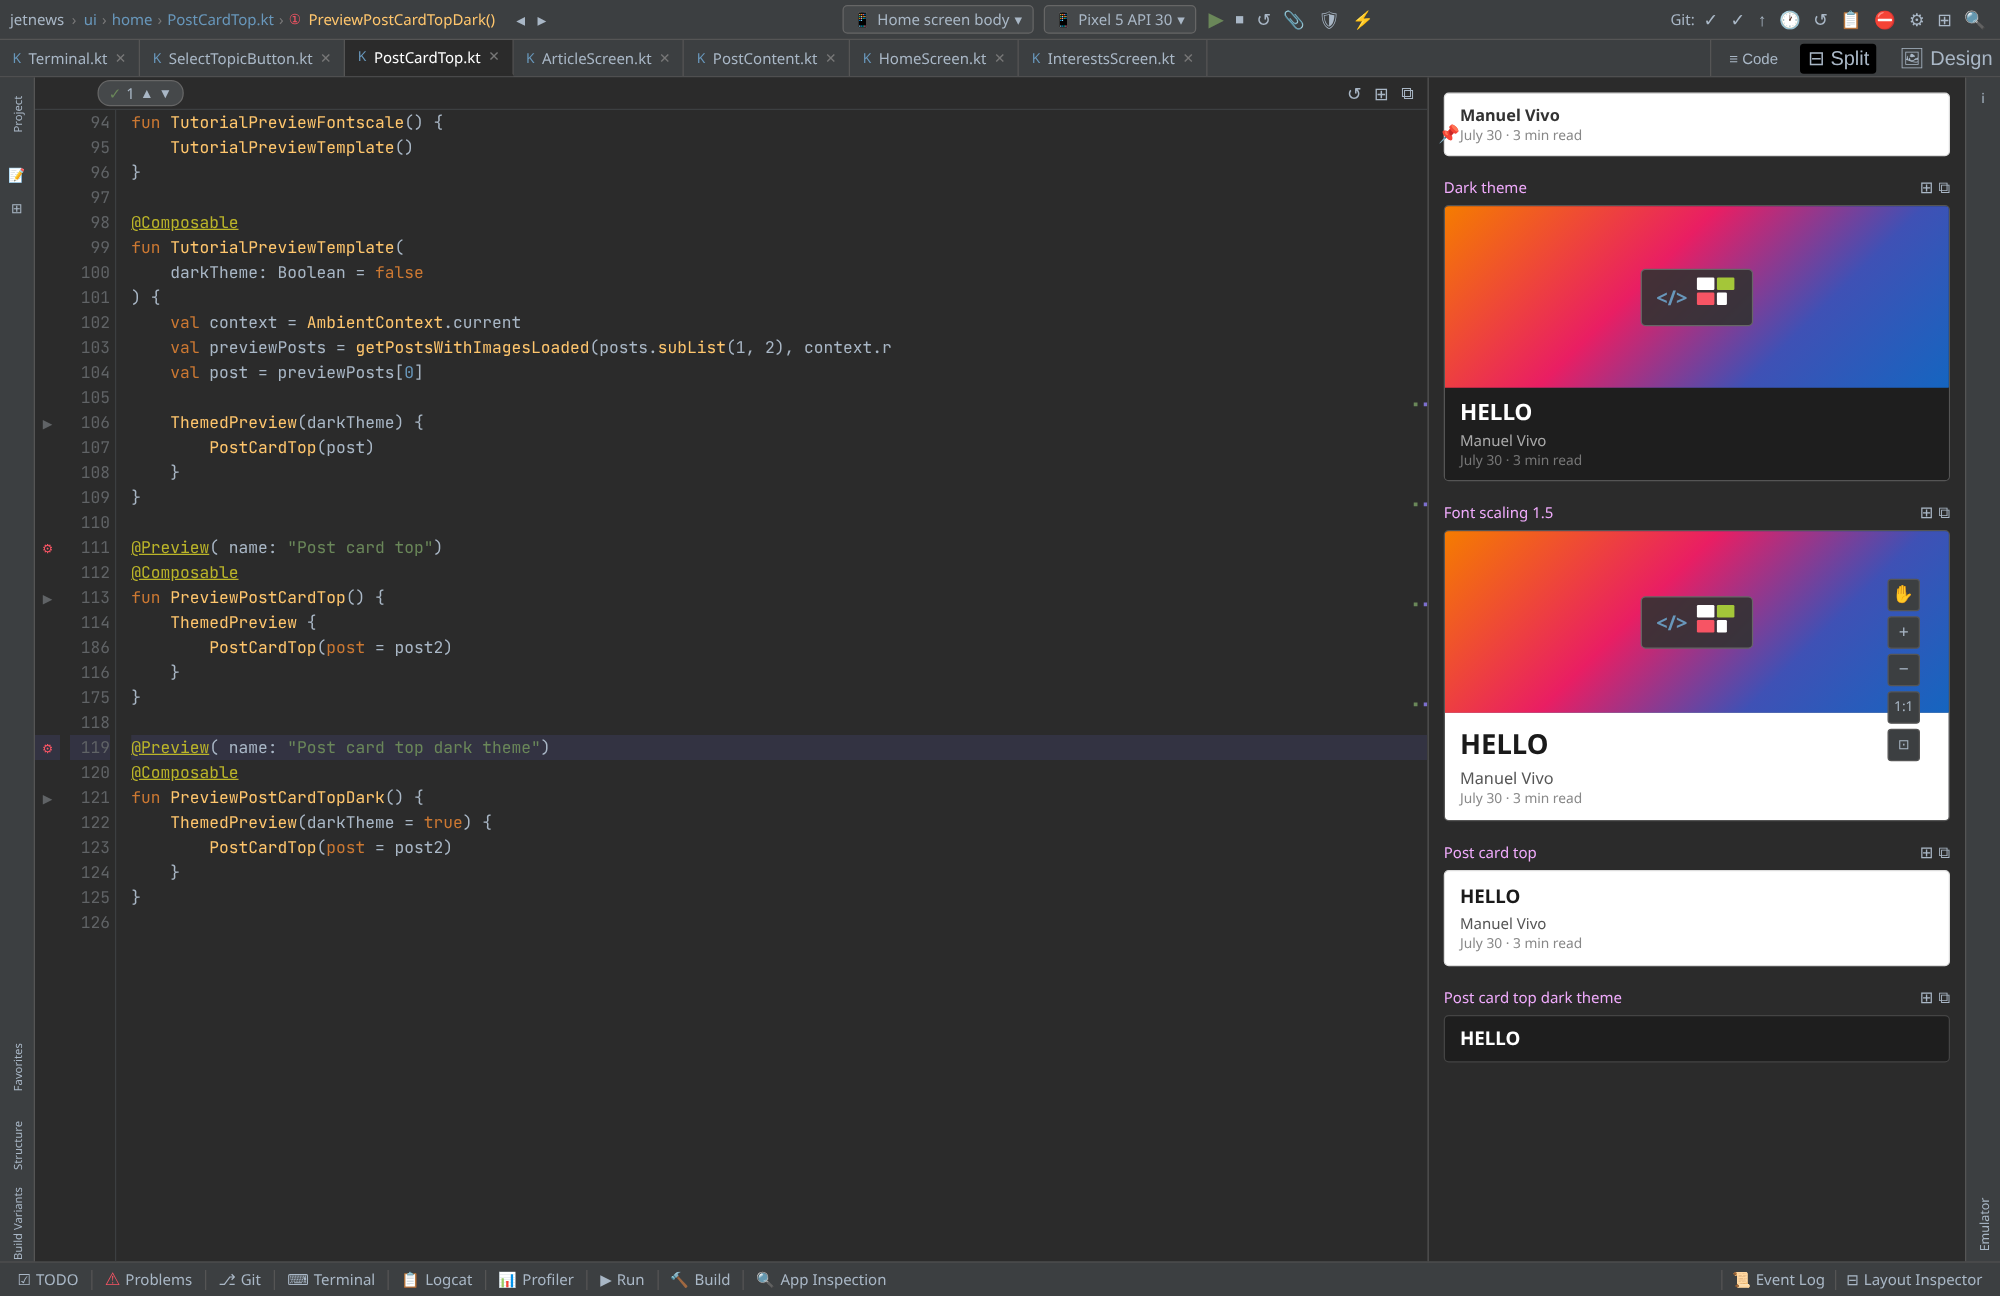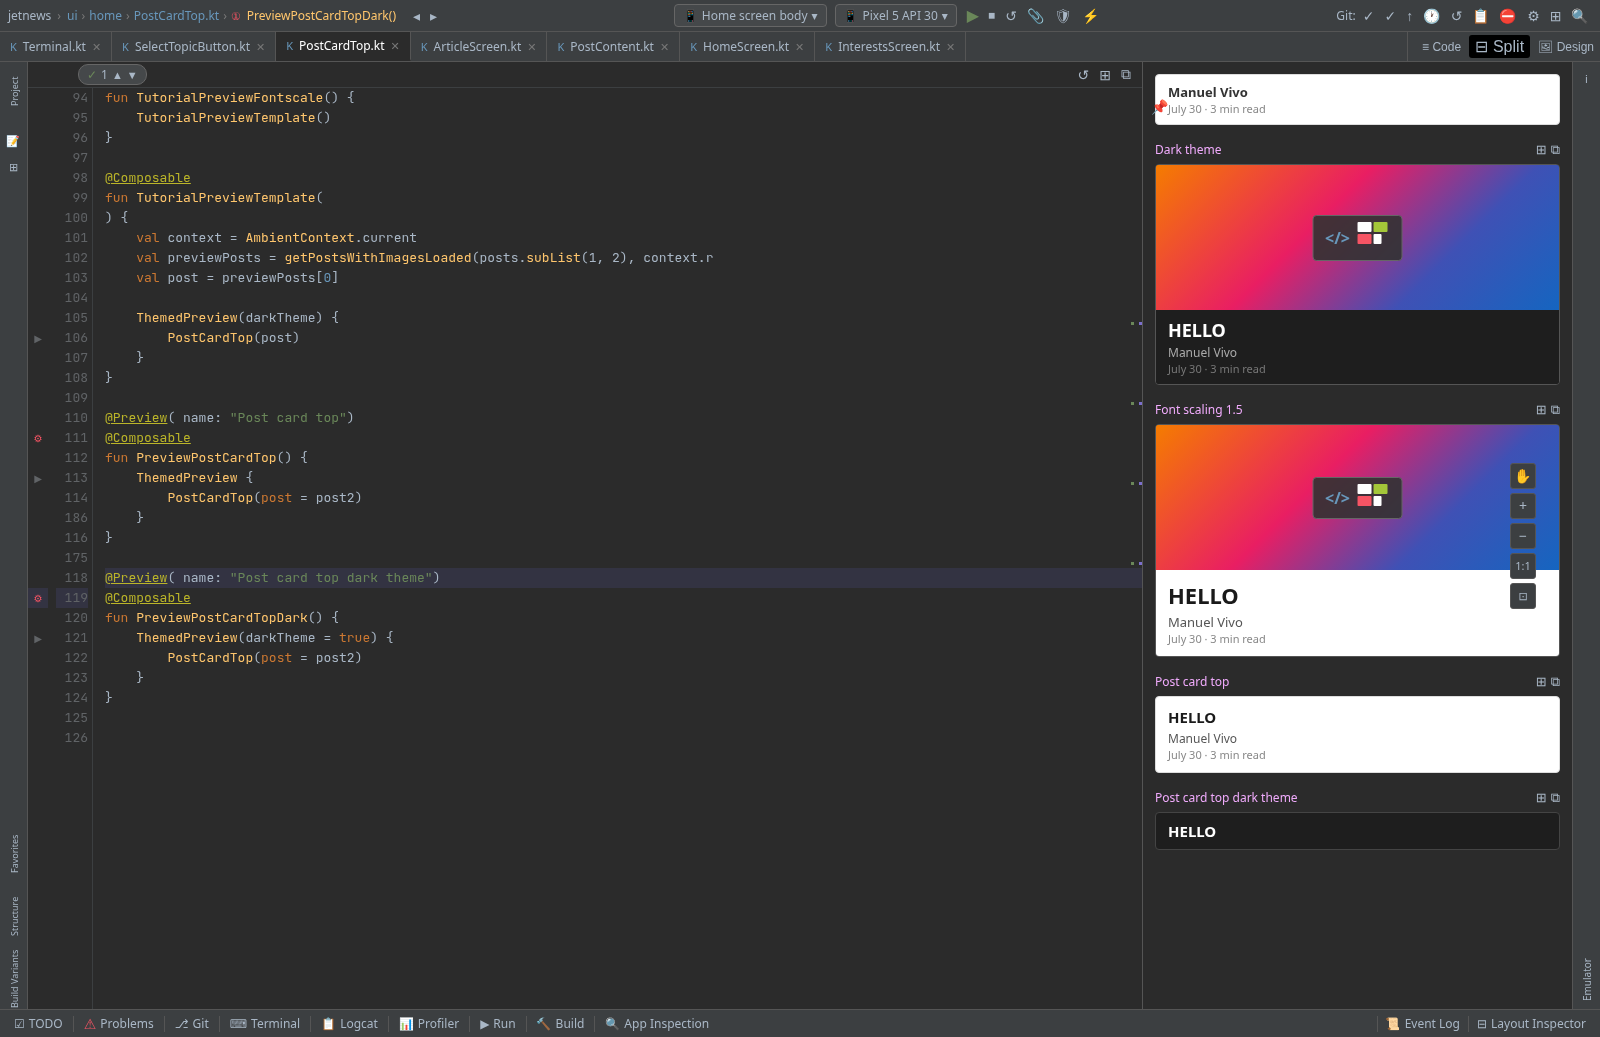--- a/index.html
+++ b/index.html
@@ -423,24 +423,24 @@
     <span class="file-icon" style="color:#6897bb">K</span>
     <span>HomeScreen.kt</span>
     <span class="close-x">✕</span>
   </div>
   <div class="tab">
     <span class="file-icon" style="color:#6897bb">K</span>
     <span>InterestsScreen.kt</span>
     <span class="close-x">✕</span>
   </div>
 
-  <div style="margin-left:auto;display:flex;align-items:center;border-left:1px solid #555;padding-left:8px;gap:2px;height:100%">
+  <div style="margin-left:auto;display:flex;align-items:center;border-left:1px solid #555;padding-left:8px;gap:12px;height:100%">
     <button class="icon-btn" style="font-size:12px;padding:2px 6px">≡ Code</button>
     <button class="icon-btn" style="font-size:16px;padding:2px 6px;background:#000000;border-radius:3px">⊟ Split</button>
-    <button class="icon-btn" style="font-size:12px;padding:2px 6px">🖼 Design</button>
+    <button class="icon-btn" style="font-size:16px;padding:2px 6px">🖼 Design</button>
   </div>
 </div>
 
 <div class="main-area">
 
   <div class="left-sidebar">
     <div class="sidebar-icon" title="Project" style="font-size:9px;writing-mode:vertical-rl;transform:rotate(180deg);color:#a9b7c6;height:50px;width:20px">Project</div>
     <div style="margin-top:8px"></div>
     <div class="sidebar-icon" title="Commit">📝</div>
     <div class="sidebar-icon" title="Pull Requests">⊞</div>
@@ -565,20 +565,23 @@
         <div class="code-line"></div>
 
         <div class="code-line">
           <span class="ann">@Composable</span>
         </div>
 
         <div class="code-line">
           <span class="kw">fun </span><span class="fn">TutorialPreviewTemplate</span><span class="plain">(</span>
         </div>
 
+        <div class="code-line">
+          <span class="plain">    darkTheme: Boolean = </span><span class="bool">false</span>
+        </div>
 
         <div class="code-line">
           <span class="plain">) {</span>
         </div>
 
         <div class="code-line">
           <span class="plain">    </span><span class="kw">val </span><span class="plain">context = </span><span class="fn">AmbientContext</span><span class="plain">.current</span>
         </div>
 
         <div class="code-line">

